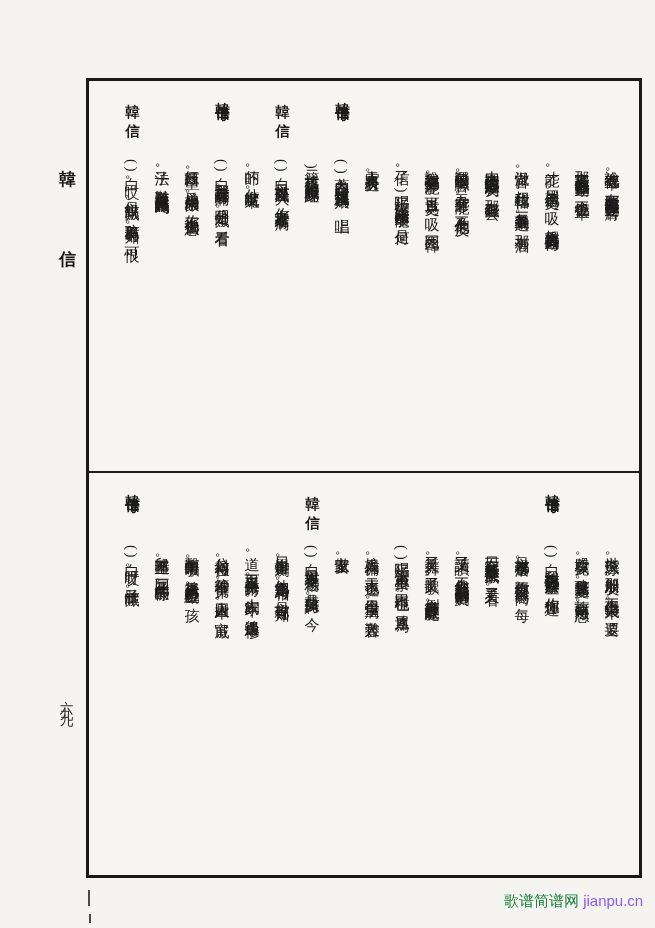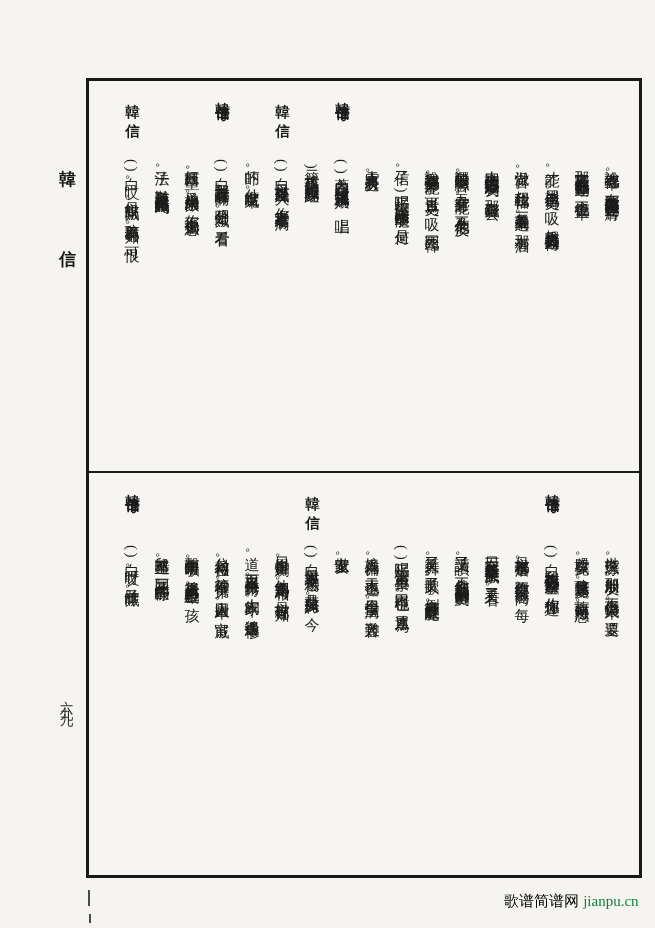--- a/index.html
+++ b/index.html
@@ -63,22 +63,22 @@
     font-size:13.5px;
     letter-spacing:6px;
     color:#2a2a2a;
   }
   .watermark{
     position:absolute;left:504px;top:892px;
     font-size:15px;
     font-family:"Liberation Sans","DejaVu Sans",sans-serif;
     white-space:nowrap;
   }
-  .wm-name{color:#000000;}
-  .wm-url{color:#15803d;text-decoration:none;margin-left:0;font-family:Liberation Serif, serif;}
+  .wm-name{color:#15803d;}
+  .wm-url{color:#8b5cf6;text-decoration:none;margin-left:0;}
   .artifact{position:absolute;background:#4a4a48;}
   .a1{left:88px;top:890px;width:2px;height:16px;}
   .a2{left:89px;top:914px;width:2px;height:9px;}
 </style>
 </head>
 <body>
 
 <div class="scan-page">
 
   <div class="margin-title">韓信</div>

